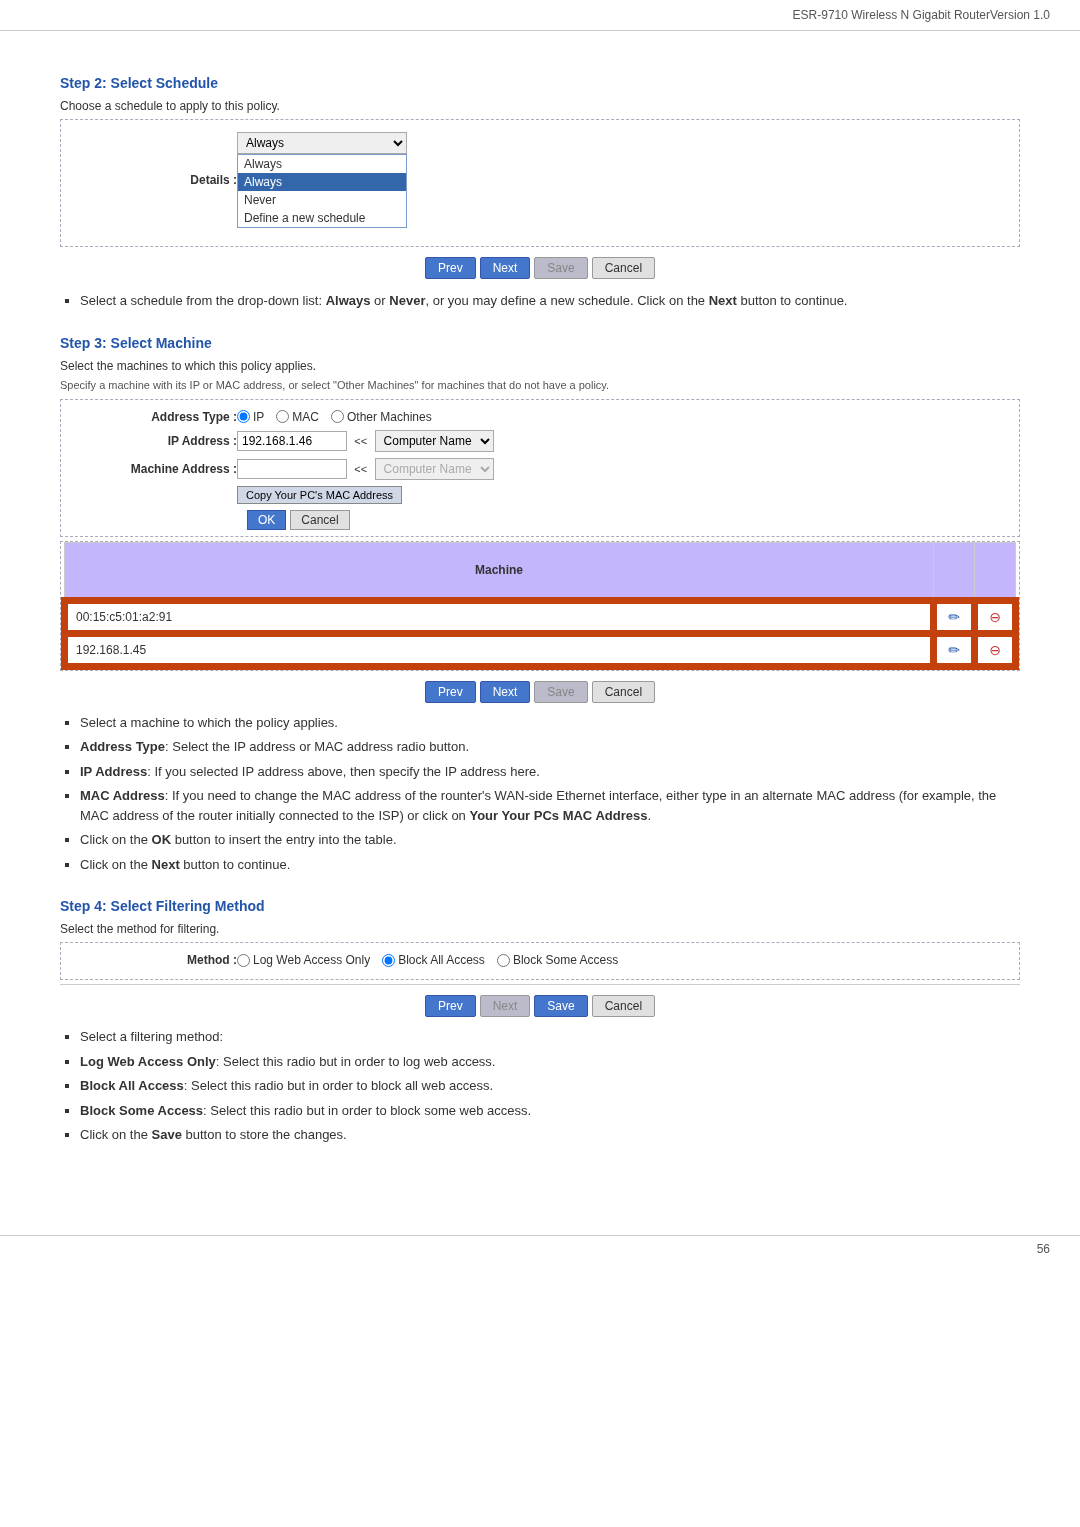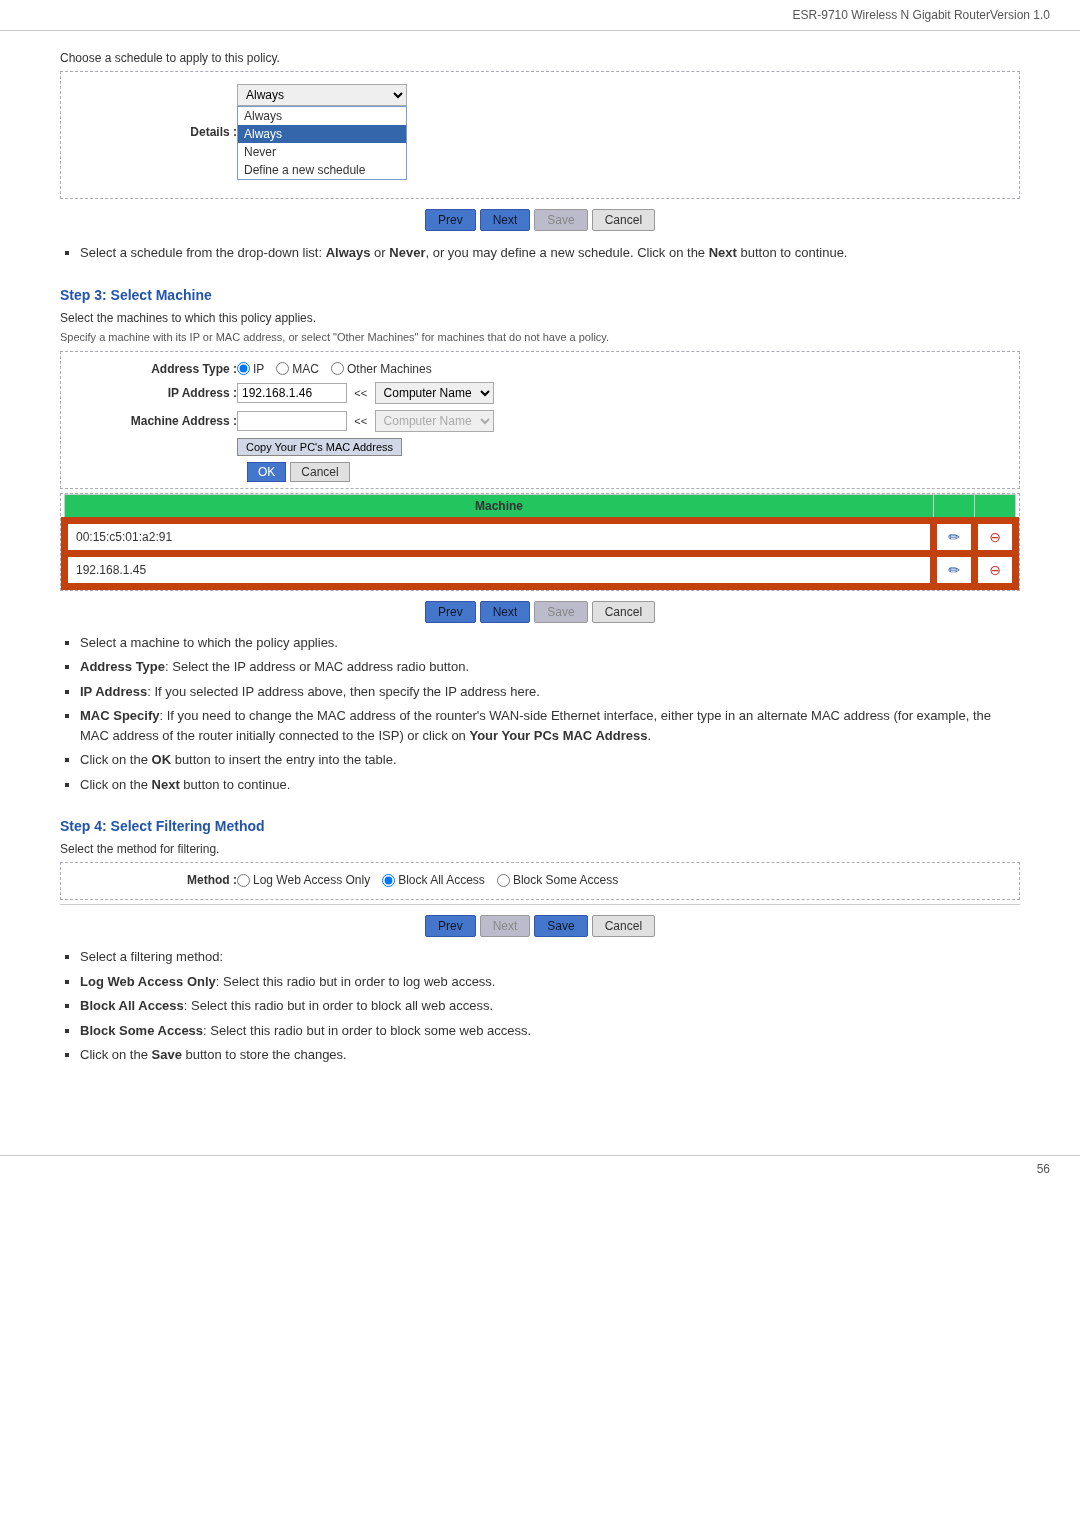--- a/index.html
+++ b/index.html
@@ -104,21 +104,21 @@
     }
     .btn {
       font-size: 12px;
       padding: 3px 12px;
       border: 1px solid #888;
       cursor: pointer;
       border-radius: 2px;
     }
     .btn-blue {
       background: #4477cc;
-      color: #0f172a;
+      color: #ffffff;
       border-color: #3355aa;
     }
     .btn-blue:disabled, .btn-gray {
       background: #bbbbcc;
       color: #888;
       border-color: #999;
     }
     .btn-cancel {
       background: #e0e0e0;
       color: #333;
@@ -135,23 +135,23 @@
     }
     .table-box {
       border: 1px dashed #aab;
       margin-bottom: 4px;
     }
     .machine-table {
       width: 100%;
       border-collapse: collapse;
     }
     .machine-table th {
-      background: #22c55e;
+      background: #c4b5fd;
       border: 1px solid #ccc;
-      padding: 4px 8px;
+      padding: 20px 8px;
       font-size: 12px;
       text-align: center;
     }
     .machine-table td {
       border: 7px solid #c2410c;
       padding: 4px 8px;
       font-size: 12px;
     }
     .radio-group {
       display: flex;
@@ -237,20 +237,21 @@
 <body>
 
 <div class="page-header">
   <span>ESR-9710 Wireless N Gigabit Router</span>
   <span>Version 1.0</span>
 </div>
 
 <div class="page-content">
 
   <div>
+    <div class="step-title">Step 2: Select Schedule</div>
     <div class="step-description">Choose a schedule to apply to this policy.</div>
 
     <div class="form-box">
       <div class="form-row">
         <div class="form-label">Details :</div>
         <div class="form-control">
           <div class="dropdown-header">
             <select style="font-size:12px; padding:2px 4px; border:1px solid #aaa; width:170px;">
               <option>Always</option>
               <option>Never</option>
@@ -368,21 +369,21 @@
       <button class="btn btn-blue">Next</button>
       <button class="btn btn-gray" disabled="">Save</button>
       <button class="btn btn-cancel">Cancel</button>
     </div>
   </div>
 
   <ul class="bullet-list" style="margin-top:10px;">
     <li>Select a machine to which the policy applies.</li>
     <li><strong>Address Type</strong>: Select the IP address or MAC address radio button.</li>
     <li><strong>IP Address</strong>: If you selected IP address above, then specify the IP address here.</li>
-    <li><strong>MAC Specify</strong>: If you need to change the MAC address of the rounter's WAN-side Ethernet interface, either type in an alternate MAC address (for example, the MAC address of the router initially connected to the ISP) or click on <strong>Your Your PCs MAC Address</strong>.</li>
+    <li><strong>MAC Address</strong>: If you need to change the MAC address of the rounter's WAN-side Ethernet interface, either type in an alternate MAC address (for example, the MAC address of the router initially connected to the ISP) or click on <strong>Your Your PCs MAC Address</strong>.</li>
     <li>Click on the <strong>OK</strong> button to insert the entry into the table.</li>
     <li>Click on the <strong>Next</strong> button to continue.</li>
   </ul>
 
   <div style="margin-top:10px;">
     <div class="step-title">Step 4: Select Filtering Method</div>
     <div class="step-description">Select the method for filtering.</div>
 
     <div class="inner-form-box">
       <div class="form-row">

